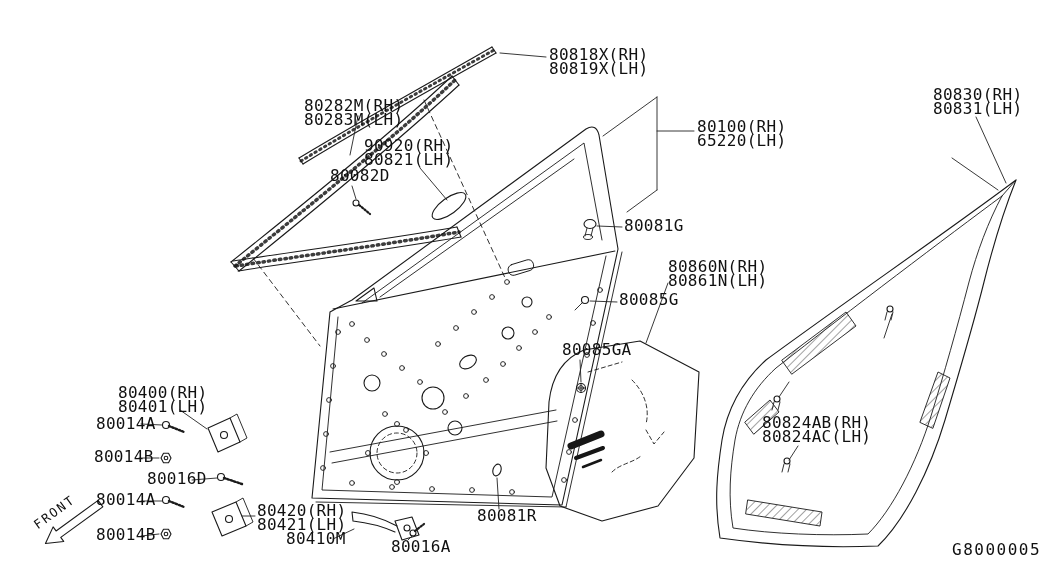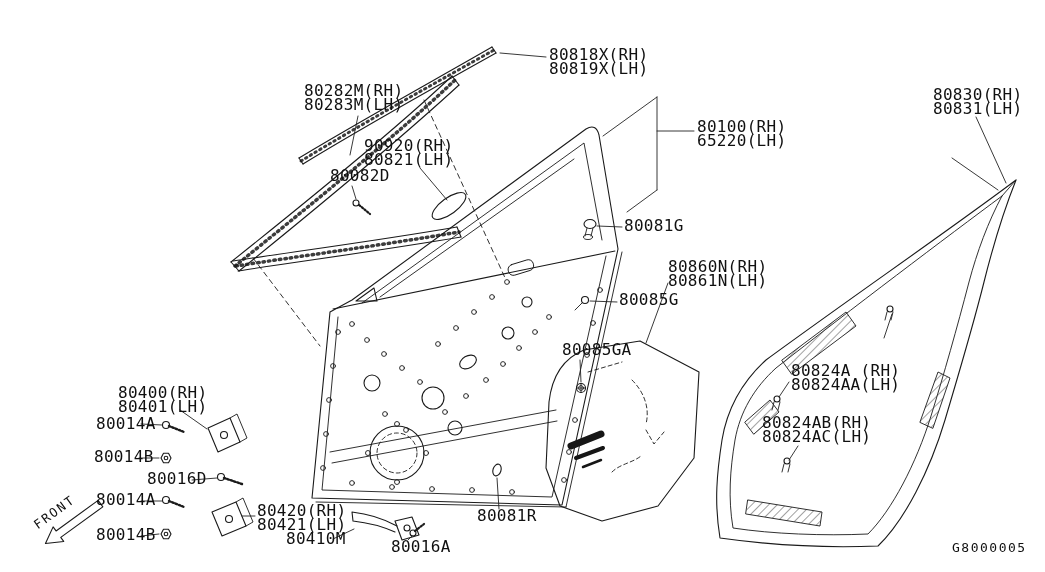--- a/index.html
+++ b/index.html
@@ -1,21 +1,21 @@
 <!DOCTYPE html>
 <html><head>
 <meta charset="utf-8">
 <style>
   html,body{margin:0;padding:0;background:#ffffff;}
   body{font-family:"DejaVu Sans Mono","Liberation Mono",monospace;}
   #stage{position:relative;width:1045px;height:572px;background:#ffffff;overflow:hidden;}
   #art{position:absolute;left:0;top:0;}
   .lbl{position:absolute;font-size:16px;line-height:14px;letter-spacing:.3px;color:#101010;white-space:pre;cursor:pointer;}
   .lbl span{display:block;}
-  #diagram-code{position:absolute;left:952px;top:540px;font-size:13px;letter-spacing:1.5px;color:#101010;}
+  #diagram-code{position:absolute;left:952px;top:540px;font-size:16px;letter-spacing:1.5px;color:#101010;}
   svg text{font-family:"DejaVu Sans Mono","Liberation Mono",monospace;fill:#101010;}
 </style>
 </head>
 <body>
 
 <div id="stage">
 
 <svg id="art" width="1045" height="572" viewBox="0 0 1045 572">
   <defs>
     <pattern id="hatch" width="6" height="6" patternUnits="userSpaceOnUse" patternTransform="rotate(45)">
@@ -227,30 +227,29 @@
     </g>
 
     <g transform="rotate(-36 74 508)">
       <text x="32" y="504" font-size="12.5" letter-spacing="2" stroke="none">FRONT</text>
       <path d="M30,520 L46,511 L46,516 L98,516 L98,524 L46,524 L46,529 Z"></path>
     </g>
   </g>
 </svg>
 
 <div class="lbl" style="left:549px;top:48px"><span>80818X(RH)</span><span>80819X(LH)</span></div>
-<div class="lbl" style="left:304px;top:84px"><span>80282M(RH)</span><span>80283M(LH)</span></div>
+<div class="lbl" style="left:304px;top:99px"><span>80282M(RH)</span><span>80283M(LH)</span></div>
 <div class="lbl" style="left:364px;top:139px"><span>90920(RH)</span><span>80821(LH)</span></div>
 <div class="lbl" style="left:330px;top:169px"><span>80082D</span></div>
 <div class="lbl" style="left:697px;top:120px"><span>80100(RH)</span><span>65220(LH)</span></div>
 <div class="lbl" style="left:933px;top:88px"><span>80830(RH)</span><span>80831(LH)</span></div>
 <div class="lbl" style="left:624px;top:219px"><span>80081G</span></div>
 <div class="lbl" style="left:668px;top:260px"><span>80860N(RH)</span><span>80861N(LH)</span></div>
 <div class="lbl" style="left:619px;top:293px"><span>80085G</span></div>
 <div class="lbl" style="left:562px;top:343px"><span>80085GA</span></div>
-<div class="lbl" style="left:791px;top:364px"><span>80824A (RH)</span><span>80824AA(LH)</span></div>
 <div class="lbl" style="left:762px;top:416px"><span>80824AB(RH)</span><span>80824AC(LH)</span></div>
 <div class="lbl" style="left:118px;top:386px"><span>80400(RH)</span><span>80401(LH)</span></div>
 <div class="lbl" style="left:96px;top:417px"><span>80014A</span></div>
 <div class="lbl" style="left:94px;top:450px"><span>80014B</span></div>
 <div class="lbl" style="left:147px;top:472px"><span>80016D</span></div>
 <div class="lbl" style="left:96px;top:493px"><span>80014A</span></div>
 <div class="lbl" style="left:257px;top:504px"><span>80420(RH)</span><span>80421(LH)</span></div>
 <div class="lbl" style="left:96px;top:528px"><span>80014B</span></div>
 <div class="lbl" style="left:286px;top:532px"><span>80410M</span></div>
 <div class="lbl" style="left:391px;top:540px"><span>80016A</span></div>

